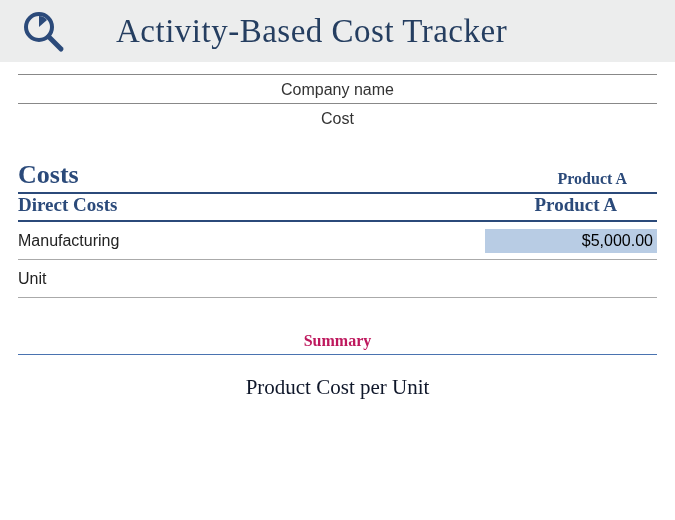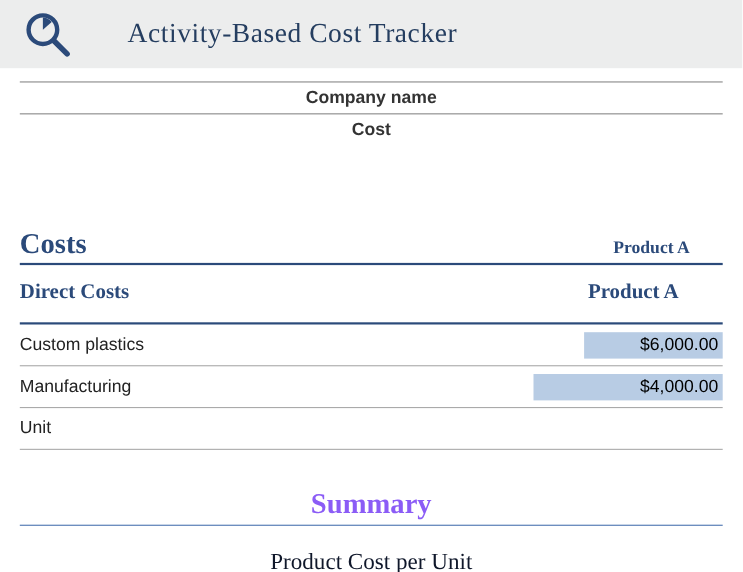--- a/index.html
+++ b/index.html
@@ -17,72 +17,69 @@
     align-items: center;
     padding-left: 18px;
   }
   .logo-wrap {
     width: 50px;
     display: flex;
     align-items: center;
     justify-content: center;
   }
   .title {
-    font-size: 25px;
+    font-size: 33px;
     color: #253e60;
     font-weight: normal;
     margin-left: 48px;
     font-family: Georgia, serif;
     letter-spacing: 0.5px;
   }
   .content {
     padding: 0 18px;
   }
   .meta-row {
     border-top: 1.5px solid #888;
     text-align: center;
     font-size: 16px;
     color: #333;
     padding: 6px 0 4px 0;
     font-family: Arial, sans-serif;
-    font-weight: bold;
   }
   .meta-row.first { margin-top: 12px; }
   .costs-header {
     display: flex;
     justify-content: space-between;
     align-items: flex-end;
     border-bottom: 2px solid #2b4a7a;
     margin-top: 28px;
   }
   .costs-title {
     font-size: 26px;
     color: #2b4a7a;
     font-weight: bold;
     font-family: Georgia, serif;
     padding-bottom: 2px;
-    margin-top: 47px;
   }
   .product-meta {
     text-align: center;
     color: #2b4a7a;
     font-weight: bold;
     font-size: 16px;
     font-family: Georgia, serif;
     padding-right: 30px;
     line-height: 1.3;
     padding-bottom: 2px;
   }
   .direct-header {
     display: flex;
     justify-content: space-between;
     align-items: center;
     border-bottom: 2.5px solid #2b4a7a;
-    margin-top: 14px;
-    padding-bottom: 16px;
+    padding-bottom: 4px;
   }
   .direct-title {
     font-size: 19px;
     color: #2b4a7a;
     font-weight: bold;
     font-family: Georgia, serif;
   }
   .product-col {
     font-size: 19px;
     color: #2b4a7a;
@@ -121,22 +118,22 @@
   .cost-value {
     position: relative;
     font-family: Arial, sans-serif;
     font-size: 16px;
     color: #000;
     z-index: 1;
     padding-right: 4px;
   }
   .summary-title {
     text-align: center;
-    font-size: 26px;
-    color: #8b5cf6;
+    font-size: 16px;
+    color: #be185d;
     font-weight: bold;
     font-family: Georgia, serif;
     margin-top: 34px;
     border-bottom: 1.5px solid #4a73b0;
     padding-bottom: 4px;
   }
   .summary-sub {
     text-align: center;
     font-size: 21px;
     color: #0f172a;
@@ -170,31 +167,24 @@
     </div>
   </div>
 
   <div class="direct-header">
     <div class="direct-title">Direct Costs</div>
     <div class="product-col">Product A</div>
   </div>
 
   <div id="cost-rows">
       <div class="cost-row">
-        <div class="cost-label">Custom plastics</div>
-        <div class="cost-value-wrap">
-          <div class="cost-bar" style="width: 55%;"></div>
-          <div class="cost-value">$6,000.00</div>
-        </div>
-      </div>
-      <div class="cost-row">
         <div class="cost-label">Manufacturing</div>
         <div class="cost-value-wrap">
           <div class="cost-bar" style="width: 75%;"></div>
-          <div class="cost-value">$4,000.00</div>
+          <div class="cost-value">$5,000.00</div>
         </div>
       </div>
       <div class="cost-row">
         <div class="cost-label">Unit</div>
       </div>
     </div>
 
   <div class="summary-title">Summary</div>
   <div class="summary-sub">Product Cost per Unit</div>
 

